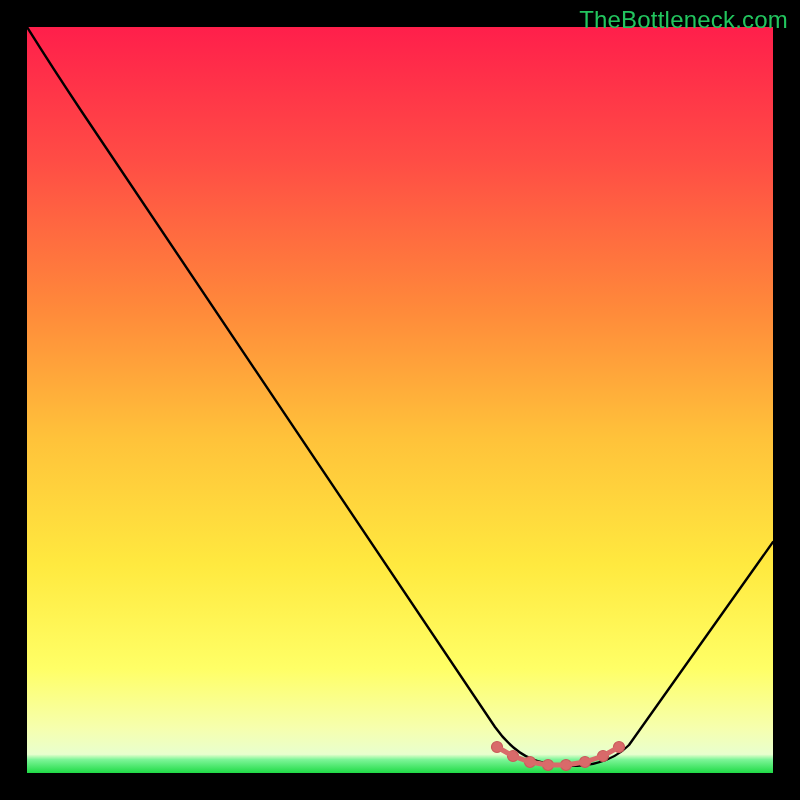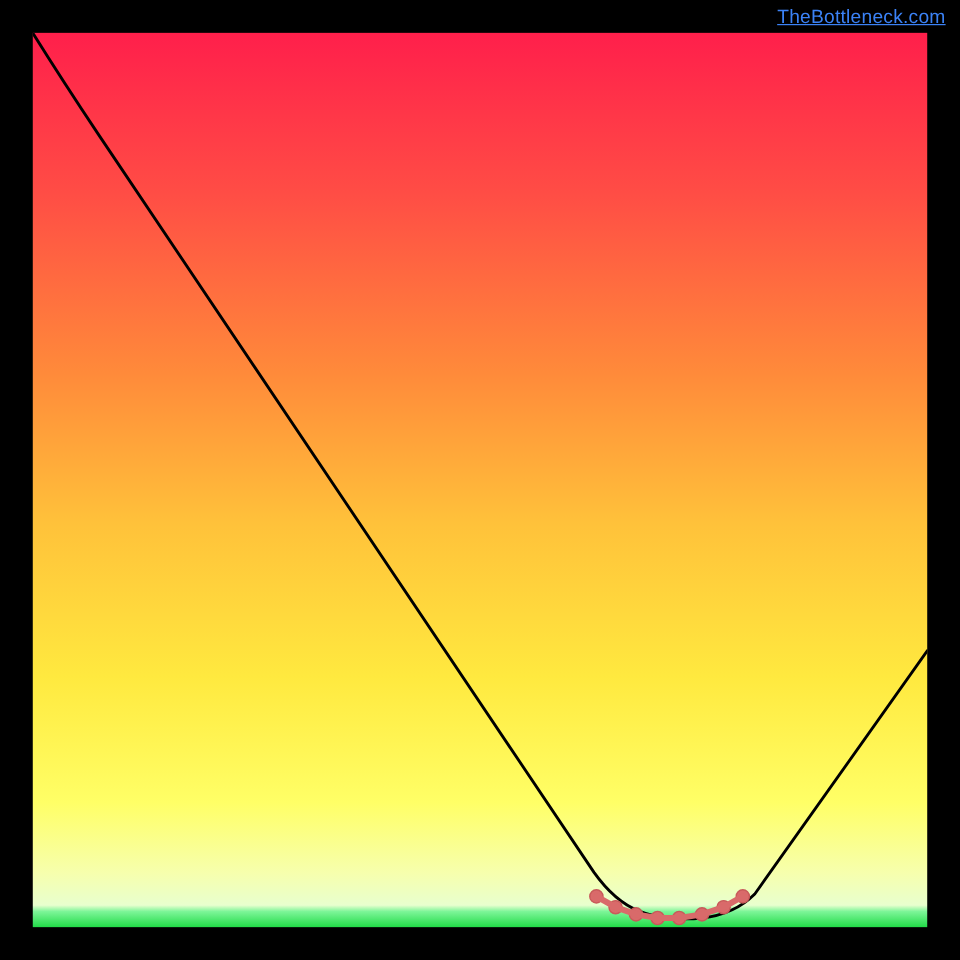--- a/index.html
+++ b/index.html
@@ -14,25 +14,24 @@
   .frame {
     position: relative;
     width: 800px;
     height: 800px;
     background: #000;
   }
   .watermark {
     position: absolute;
     top: 6px;
     right: 12px;
-    color: #3b82f6;
-    font-size: 16px;
+    color: #22c55e;
+    font-size: 24px;
     letter-spacing: 0.2px;
     z-index: 10;
-    text-decoration: underline;
   }
   .plot {
     position: absolute;
     left: 27px;
     top: 27px;
     width: 746px;
     height: 746px;
     overflow: hidden;
   }
   .plot svg {

